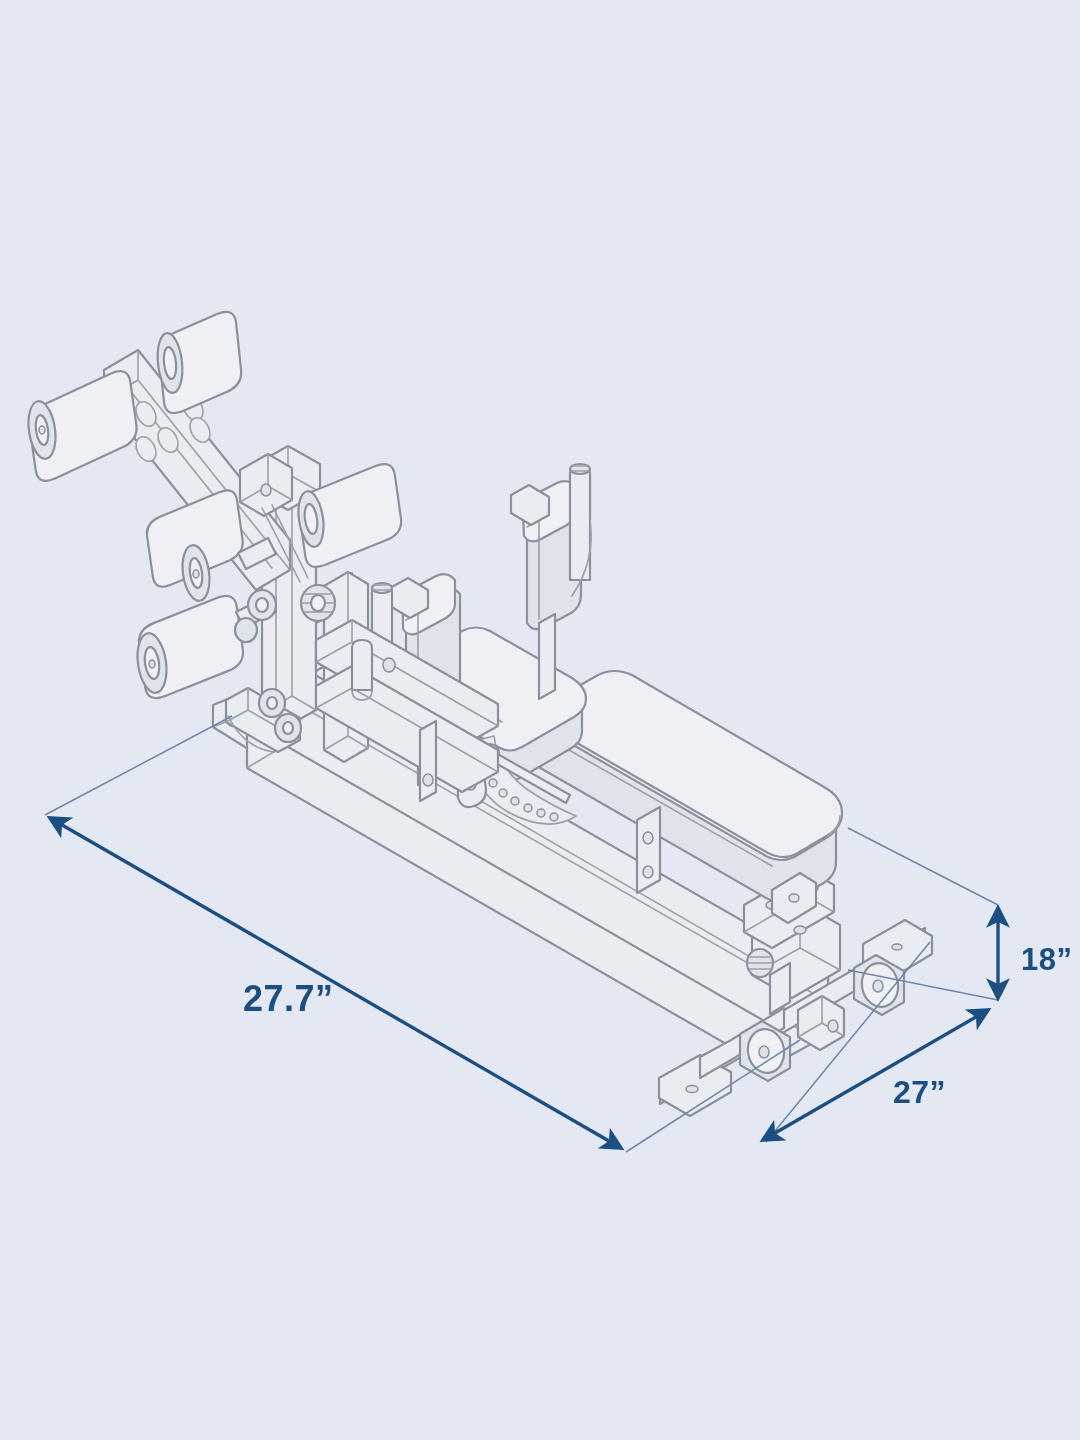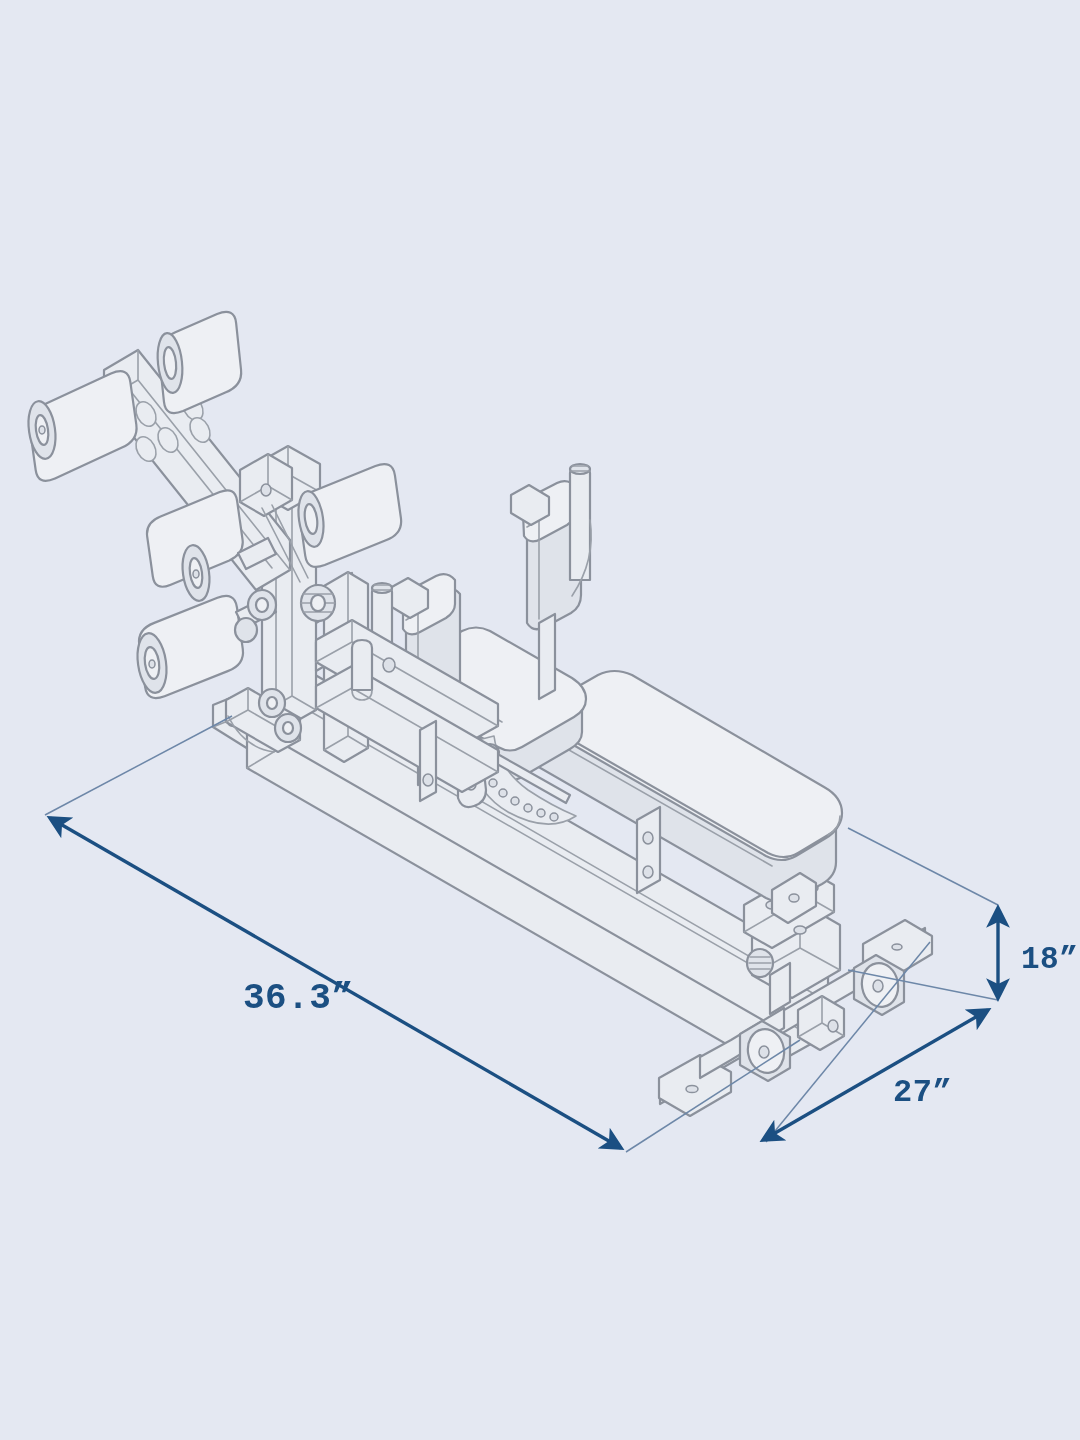--- a/index.html
+++ b/index.html
@@ -9,21 +9,21 @@
     background:#e4e8f2;
     font-family:"Liberation Sans", sans-serif;
     overflow:hidden;
     position:relative;
   }
   #stage{position:absolute;inset:0;width:1080px;height:1440px;}
   svg.layer{position:absolute;left:0;top:0;width:1080px;height:1440px;}
   .dim-label{
     position:absolute;
     font-weight:bold;
-    font-family:Liberation Mono, monospace;
+    font-family:Liberation Sans, sans-serif;
     color:#1b4f82;
     letter-spacing:0.5px;
     white-space:nowrap;
   }
   #label-length{font-size:36px;left:243px;top:978px;}
   #label-height{font-size:31px;left:1021px;top:942px;}
   #label-depth {font-size:32px;left:893px;top:1074px;text-align:center;}
 </style>
 </head>
 <body style="background: rgb(228, 232, 242);">
@@ -308,19 +308,19 @@
 
     <g>
       <path class="dimline" d="M763 1140 L988 1010" marker-start="url(#arrNavy)" marker-end="url(#arrNavy)"></path>
     </g>
 
     <g>
       <path class="dimline" d="M998 908 L998 998" marker-start="url(#arrNavy)" marker-end="url(#arrNavy)"></path>
     </g>
   </svg>
 
-  <div id="label-length" class="dim-label" style="color: rgb(27, 79, 130);">36.3”</div>
+  <div id="label-length" class="dim-label" style="color: rgb(27, 79, 130);">27.7”</div>
 
   <div id="label-height" class="dim-label" style="color: rgb(27, 79, 130);">18”</div>
 
   <div id="label-depth" class="dim-label" style="color: rgb(27, 79, 130);">27”</div>
 
 </div>
 
 </body></html>

